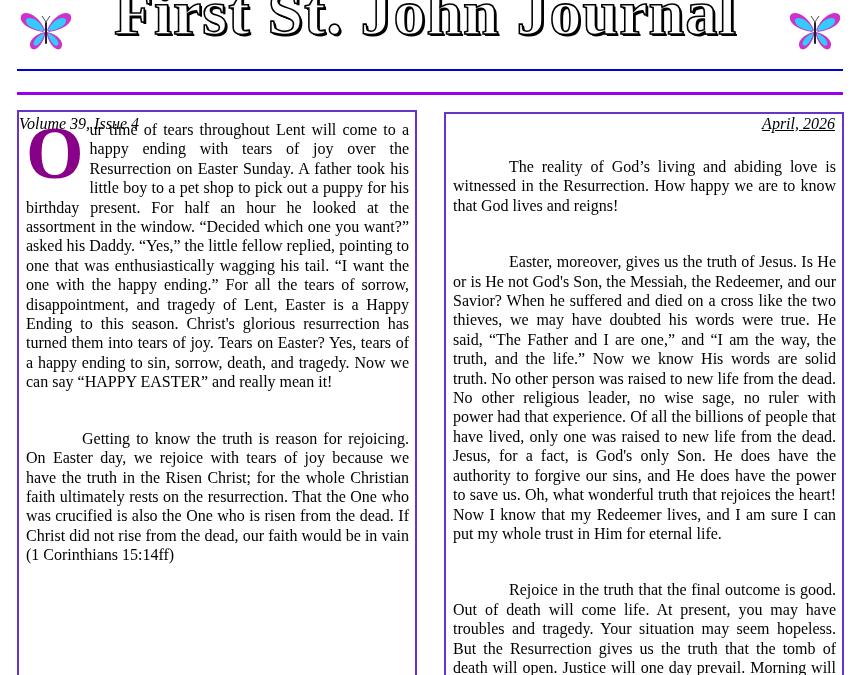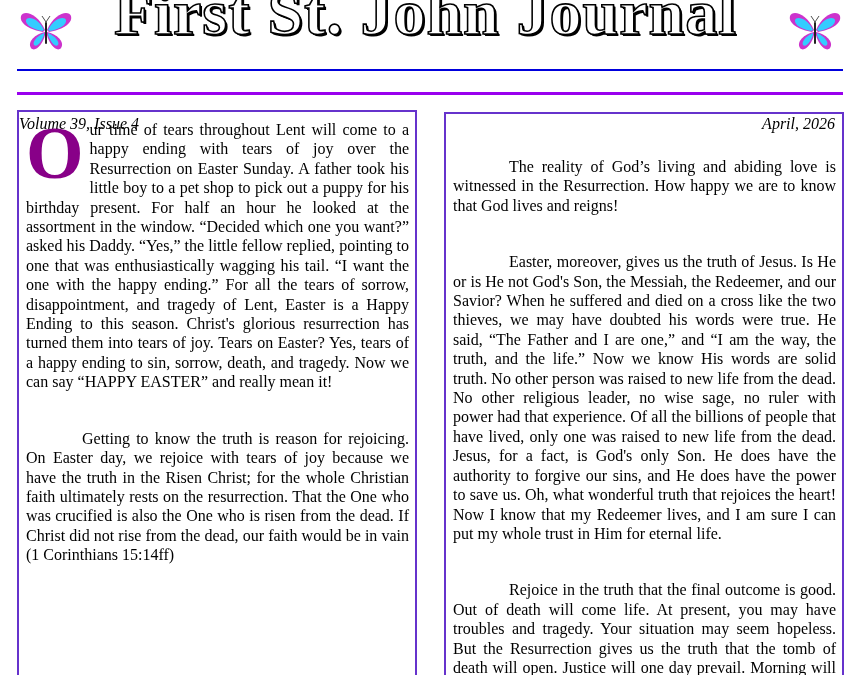--- a/index.html
+++ b/index.html
@@ -13,21 +13,21 @@
     -webkit-text-stroke:1.6px #000;
     text-shadow: 2px 2px 0 #000, 1px 1px 0 #000;
   }
   .butterfly { position:absolute; top:8px; width:58px; height:46px; }
   .butterfly.left { left:17px; }
   .butterfly.right { left:786px; }
 
   .rule-blue { position:absolute; left:17px; top:69px; width:826px; height:2px; background:#0000dd; }
   .issue-line { position:absolute; left:17px; top:71px; width:818px; height:21px; font-style:italic; font-size:16px; line-height:21px;margin-top:42px; }
   .issue-line .vol { position:absolute; left:2px; top:0; }
-  .issue-line .date { position:absolute; right:0; top:0; }
+  .issue-line .date { position:absolute; right:0; top:0;text-decoration:underline; }
   .rule-purple { position:absolute; left:17px; top:92px; width:826px; height:3px; background:#9900ee; }
 
   .col {
     position:absolute; top:110px; height:600px; border:2px solid #6633cc; border-bottom:none;
     box-sizing:border-box; padding:8px 6px 0 7px;
     font-size:16px; line-height:19.4px; text-align:justify;
   }
   .col.left { left:17px; width:400px; }
   .col.right { left:444px; width:400px; top:112px; padding-top:6px; }
   .col p { margin:0; }

